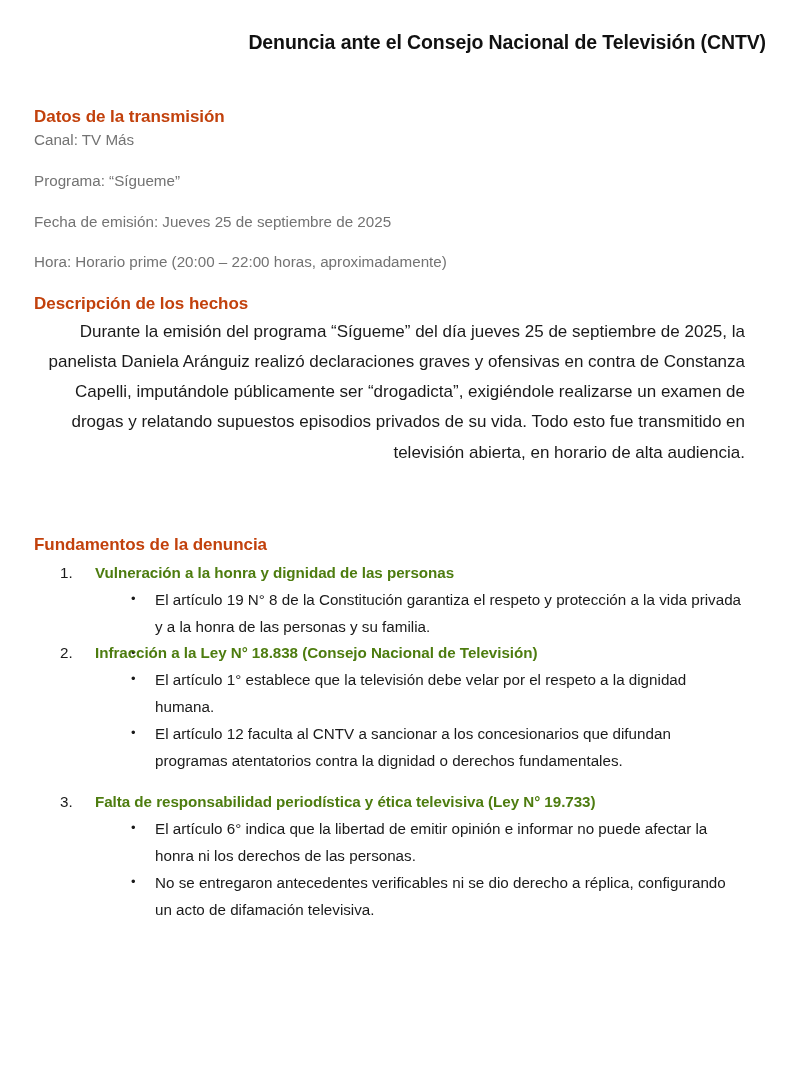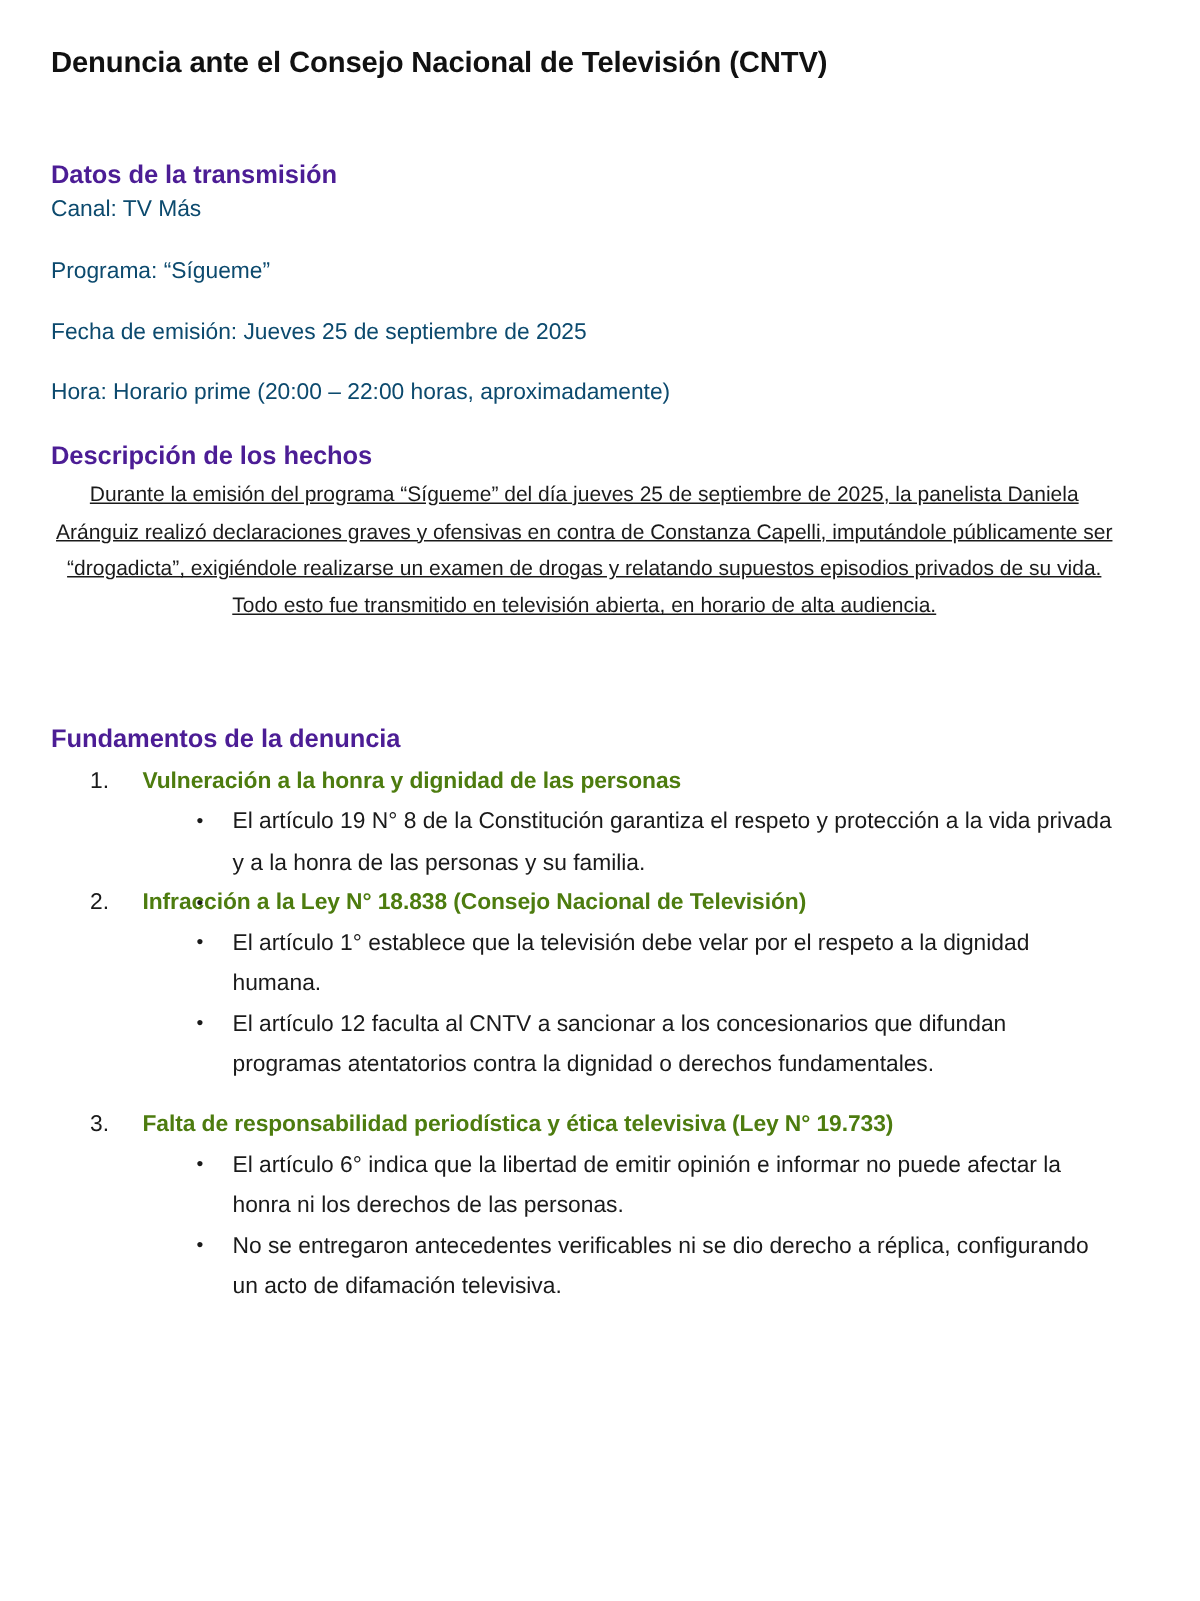--- a/index.html
+++ b/index.html
@@ -17,60 +17,59 @@
   .page {
     position: relative;
     width: 800px;
     height: 1067px;
     background: #ffffff;
     box-sizing: border-box;
     padding: 0;
     overflow: hidden;
   }
   .doc-title {
-    text-align: left;
+    text-align: right;
     font-size: 19.5px;
     font-weight: bold;
     letter-spacing: -0.1px;
     color: #111111;
     margin: 0;
     padding-top: 30px;
     padding-left: 34px;
     padding-right: 34px;
     line-height: 1.25;
   }
   .body-wrap {
     padding-left: 34px;
     padding-right: 55px;
     margin-top: 52px;
   }
   h2.section-heading {
     font-size: 17px;
     font-weight: bold;
-    color: #4c1d95;
+    color: #c2410c;
     margin: 0 0 2px 0;
     line-height: 1.3;
     letter-spacing: -0.05px;
   }
   .meta-line {
     font-size: 15.2px;
     line-height: 1.35;
-    color: #0c4a6e;
+    color: #737373;
     margin: 0 0 20px 0;
   }
   .meta-line.first {
     margin-top: 2px;
   }
   .para {
-    font-size: 14px;
+    font-size: 17px;
     line-height: 1.78;
     color: #1a1a1a;
     margin: 2px 0 0 0;
-    text-align: center;
-    text-decoration: underline;
+    text-align: right;
   }
   .gap-lg { height: 66px; }
 
   ol.fundamentos {
     list-style: none;
     margin: 4px 0 0 0;
     padding: 0;
   }
   ol.fundamentos > li {
     position: relative;

